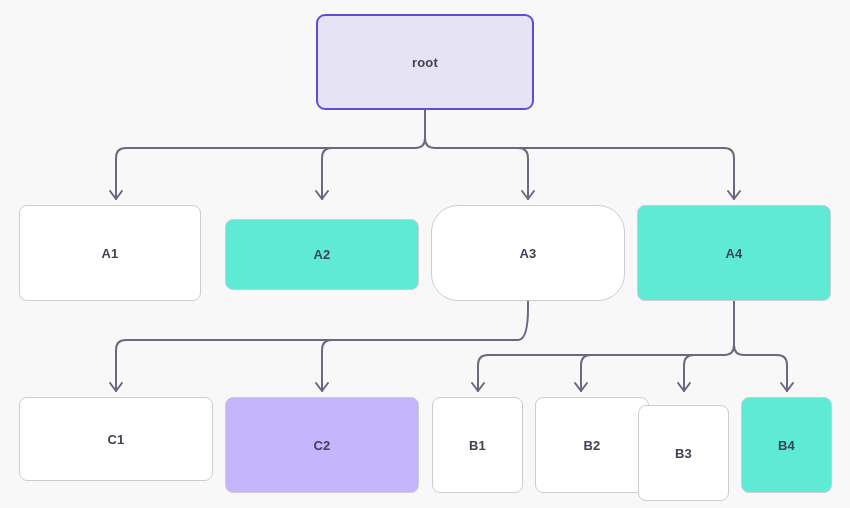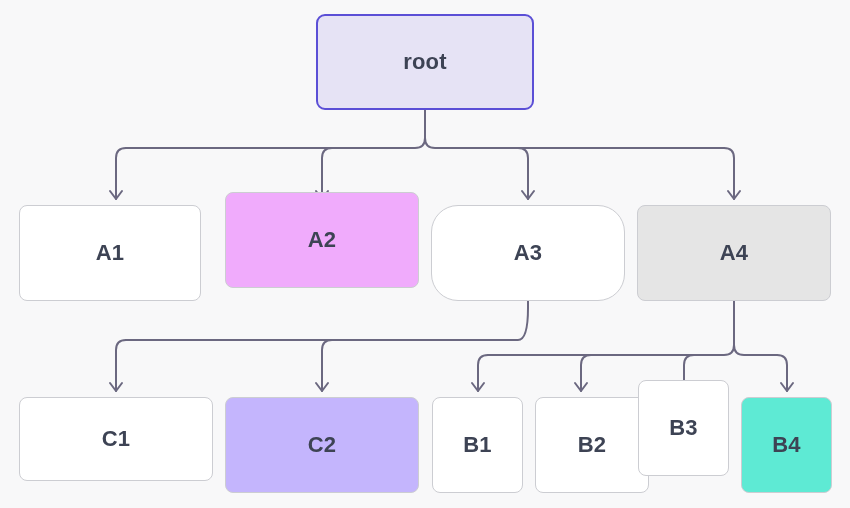--- a/index.html
+++ b/index.html
@@ -40,21 +40,21 @@
   .node {
     position: absolute;
     box-sizing: border-box;
     display: flex;
     align-items: center;
     justify-content: center;
     border-radius: 8px;
     background: #ffffff;
     border: 1.6px solid #cccdd2;
     color: #3d4354;
-    font-size: 22px;
+    font-size: 13px;
     font-weight: bold;
     letter-spacing: 0.2px;
     user-select: none;
   }
   .node.root-node {
     background: #e6e3f5;
     border: 2.4px solid #5b4fd6;
     border-radius: 9px;
   }
   .node-label {
@@ -95,41 +95,41 @@
       <path d="M 777 355 Q 787 355 787 365 L 787 391" class="edge-path" stroke="#6b6880"></path>
       <path d="M 781 383 L 787 391 L 793 383" class="arrow-head" stroke="#6b6880"></path>
     </svg>
   <div id="node-layer">
       <div class="node root-node" style="left: 316px; top: 14px; width: 218px; height: 96px; background: rgb(230, 227, 245); border-color: rgb(91, 79, 214); color: rgb(61, 67, 84);">
         <span class="node-label">root</span>
       </div>
       <div class="node" style="left: 19px; top: 205px; width: 182px; height: 96px; background: rgb(255, 255, 255); border-color: rgb(204, 205, 210); color: rgb(61, 67, 84);">
         <span class="node-label">A1</span>
       </div>
-      <div class="node" style="left: 225px; top: 192px; width: 194px; height: 96px; background: #f0abfc; border-color: rgb(204, 205, 210); color: rgb(61, 67, 84);">
+      <div class="node" style="left: 225px; top: 219px; width: 194px; height: 71px; background: #5eead4; border-color: rgb(204, 205, 210); color: rgb(61, 67, 84);">
         <span class="node-label">A2</span>
       </div>
       <div class="node" style="left: 431px; top: 205px; width: 194px; height: 96px; background: rgb(255, 255, 255); border-color: rgb(204, 205, 210); color: rgb(61, 67, 84); border-radius: 27px;">
         <span class="node-label">A3</span>
       </div>
-      <div class="node" style="left: 637px; top: 205px; width: 194px; height: 96px; background: #e5e5e5; border-color: rgb(204, 205, 210); color: rgb(61, 67, 84);">
+      <div class="node" style="left: 637px; top: 205px; width: 194px; height: 96px; background: #5eead4; border-color: rgb(204, 205, 210); color: rgb(61, 67, 84);">
         <span class="node-label">A4</span>
       </div>
       <div class="node" style="left: 19px; top: 397px; width: 194px; height: 84px; background: rgb(255, 255, 255); border-color: rgb(204, 205, 210); color: rgb(61, 67, 84);">
         <span class="node-label">C1</span>
       </div>
       <div class="node" style="left: 225px; top: 397px; width: 194px; height: 96px; background: #c4b5fd; border-color: rgb(204, 205, 210); color: rgb(61, 67, 84);">
         <span class="node-label">C2</span>
       </div>
       <div class="node" style="left: 432px; top: 397px; width: 91px; height: 96px; background: rgb(255, 255, 255); border-color: rgb(204, 205, 210); color: rgb(61, 67, 84);">
         <span class="node-label">B1</span>
       </div>
       <div class="node" style="left: 535px; top: 397px; width: 114px; height: 96px; background: rgb(255, 255, 255); border-color: rgb(204, 205, 210); color: rgb(61, 67, 84);">
         <span class="node-label">B2</span>
       </div>
-      <div class="node" style="left: 638px; top: 380px; width: 91px; height: 96px; background: rgb(255, 255, 255); border-color: rgb(204, 205, 210); color: rgb(61, 67, 84); text-align: right;">
+      <div class="node" style="left: 638px; top: 405px; width: 91px; height: 96px; background: rgb(255, 255, 255); border-color: rgb(204, 205, 210); color: rgb(61, 67, 84); text-align: right;">
         <span class="node-label">B3</span>
       </div>
       <div class="node" style="left: 741px; top: 397px; width: 91px; height: 96px; background: #5eead4; border-color: rgb(204, 205, 210); color: rgb(61, 67, 84);">
         <span class="node-label">B4</span>
       </div>
     </div>
 </div>
 
 </body></html>

